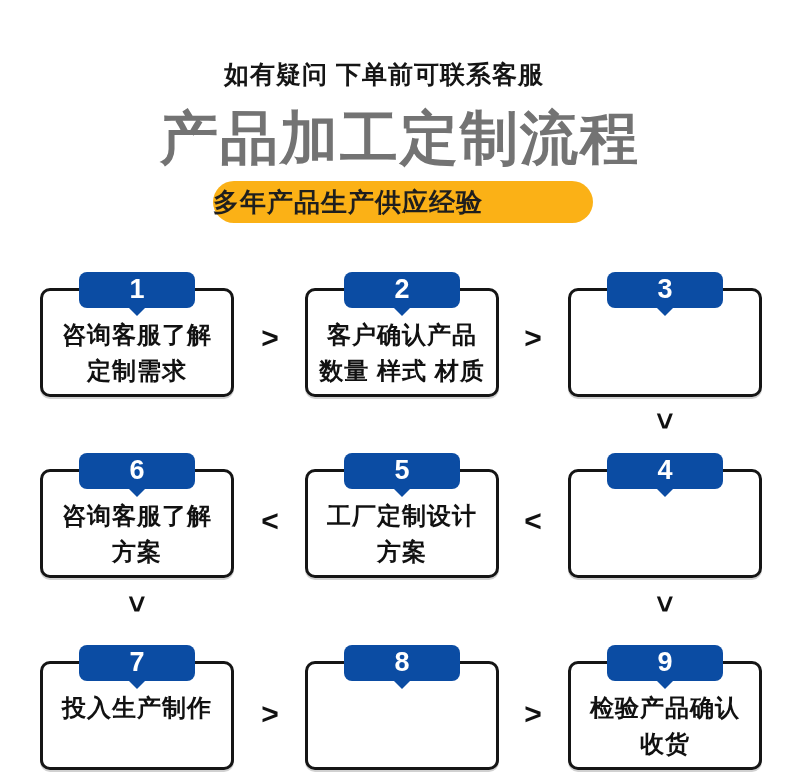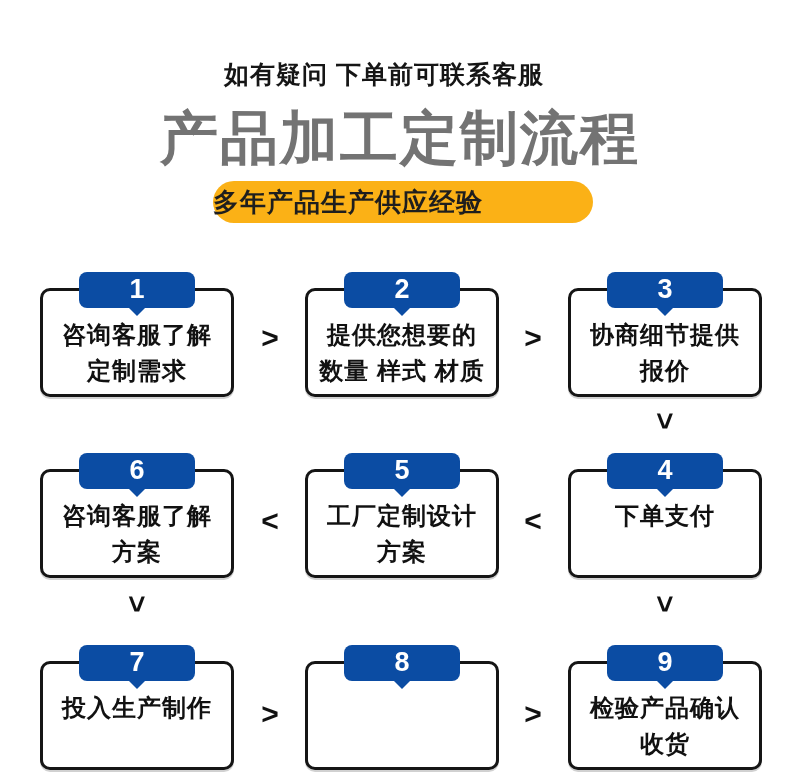--- a/index.html
+++ b/index.html
@@ -87,30 +87,28 @@
       <span>1</span>
     </div>
     <div class="step-text">咨询客服了解
 定制需求</div>
   </div>
   <span class="arrow a-r0-1">&gt;</span>
   <div class="step r0 c1">
     <div class="badge">
       <span>2</span>
     </div>
-    <div class="step-text">提供您想要的
+    <div class="step-text">客户确认产品
 数量 样式 材质</div>
   </div>
   <span class="arrow a-r0-2">&gt;</span>
   <div class="step r0 c2">
     <div class="badge">
       <span>3</span>
     </div>
-    <div class="step-text">协商细节提供
-报价</div>
   </div>
 
   <span class="arrow arrow-down a-d-3-4">&gt;</span>
 
   <div class="step r1 c0">
     <div class="badge">
       <span>6</span>
     </div>
     <div class="step-text">咨询客服了解
 方案</div>
@@ -121,21 +119,20 @@
       <span>5</span>
     </div>
     <div class="step-text">工厂定制设计
 方案</div>
   </div>
   <span class="arrow a-r1-2">&lt;</span>
   <div class="step r1 c2">
     <div class="badge">
       <span>4</span>
     </div>
-    <div class="step-text">下单支付</div>
   </div>
 
   <span class="arrow arrow-down a-d-6-7">&gt;</span>
   <span class="arrow arrow-down a-d-4-9">&gt;</span>
 
   <div class="step r2 c0">
     <div class="badge">
       <span>7</span>
     </div>
     <div class="step-text">投入生产制作</div>

